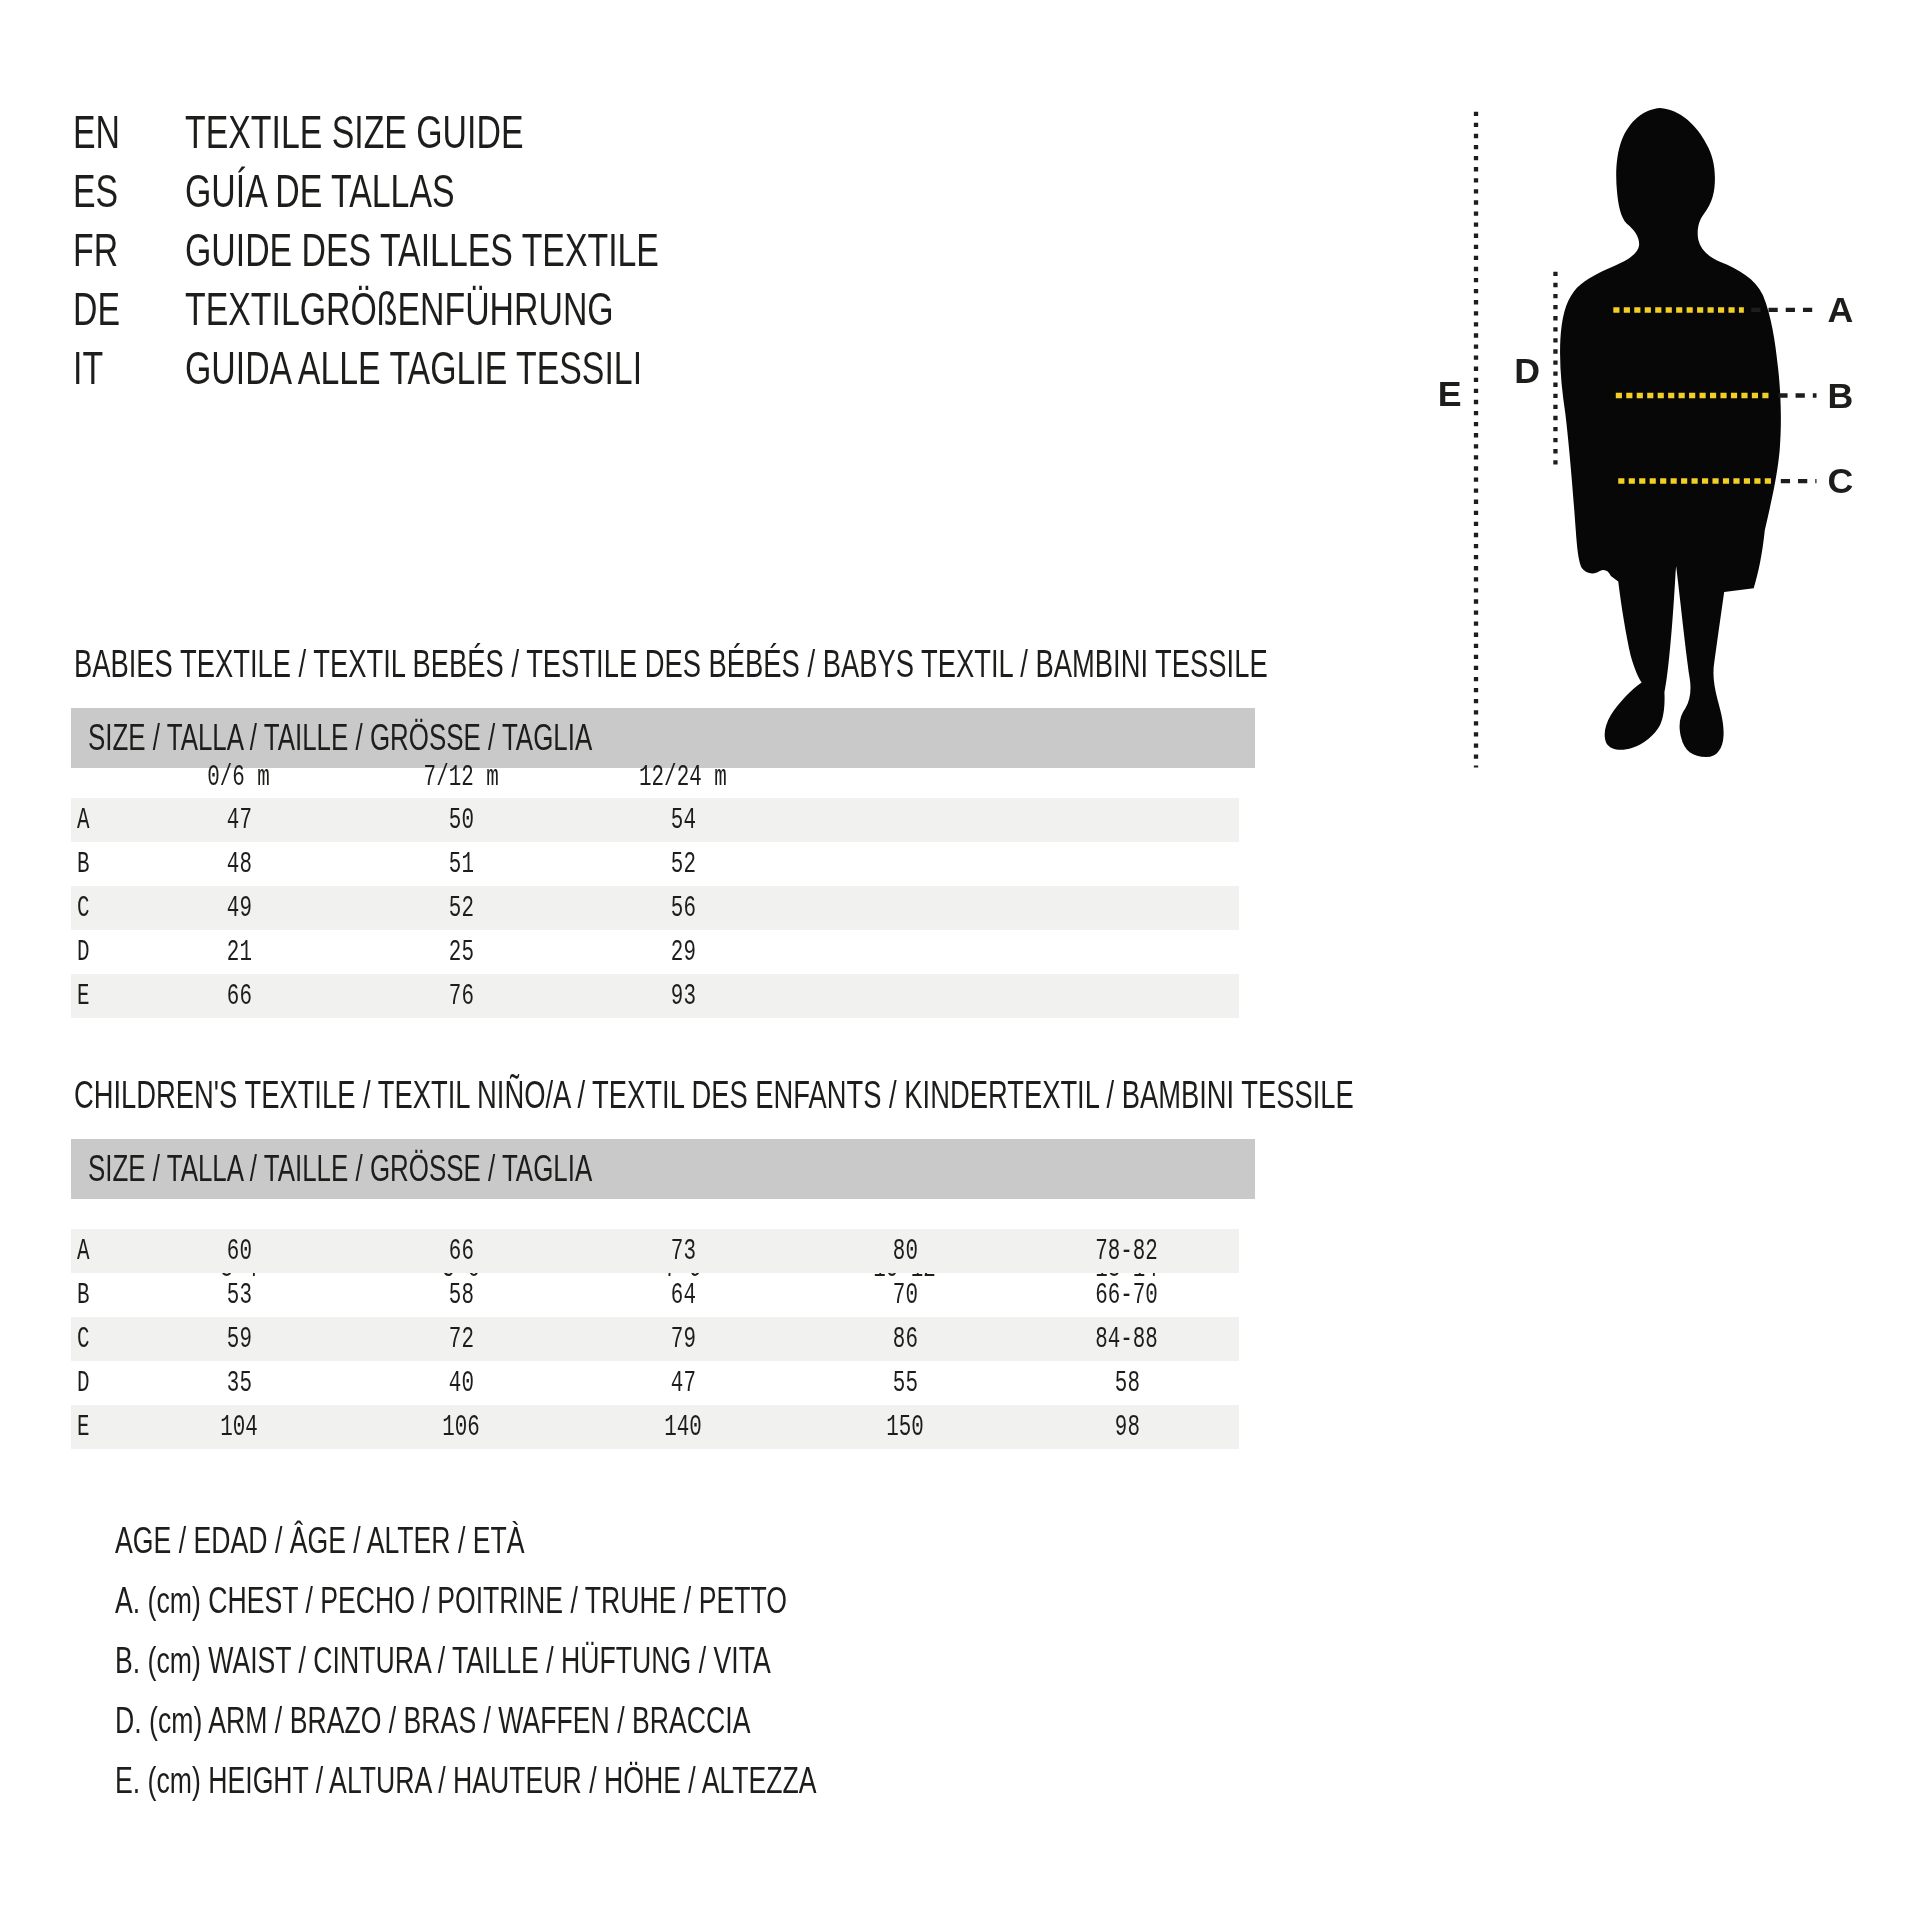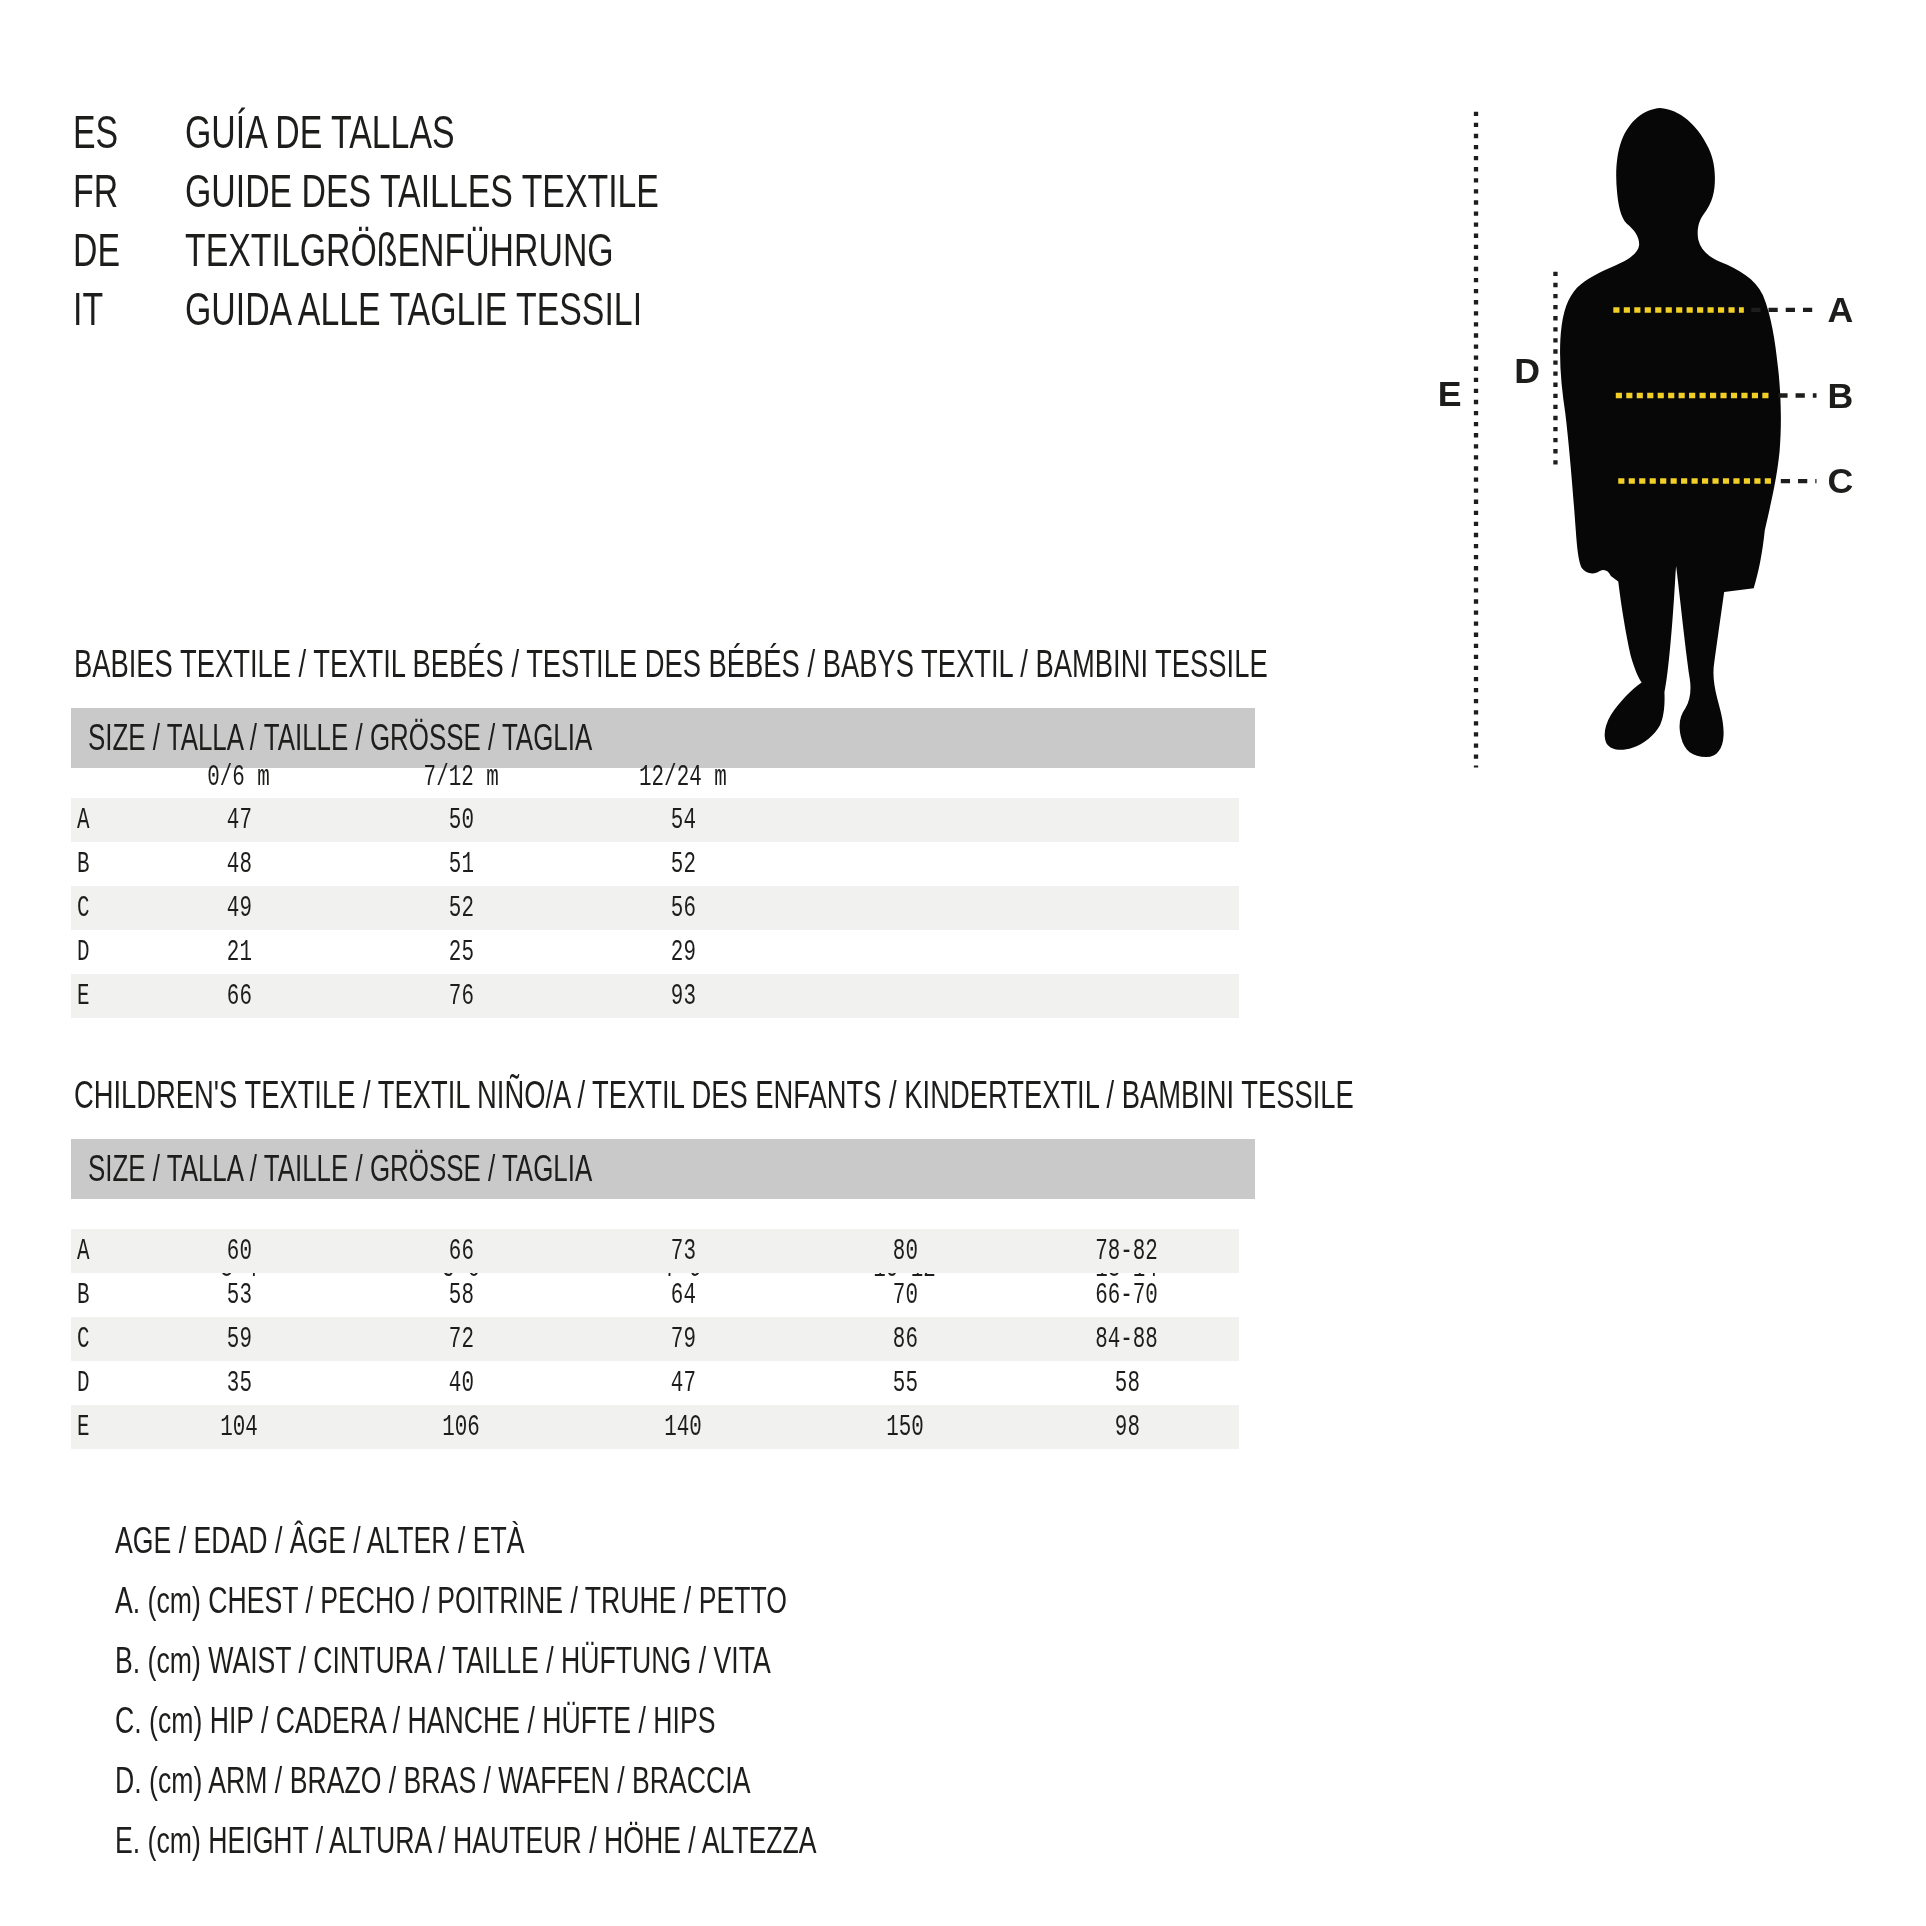--- a/index.html
+++ b/index.html
@@ -51,20 +51,24 @@
   .data-row.alt{background:var(--row-alt-bg,#f1f1ef);}
 
   
   .legend{position:absolute;left:71px;top:1511px;}
   .legend-line{height:60px;line-height:60px;font-size:37px;margin-left:44px;}
 </style>
 </head>
 <body>
 
 <div class="lang-block">
+  <div class="lang-row">
+    <span class="lang-code"><span class="cond">EN</span></span>
+    <span class="lang-title"><span class="cond">TEXTILE SIZE GUIDE</span></span>
+  </div>
   <div class="lang-row">
     <span class="lang-code"><span class="cond">ES</span></span>
     <span class="lang-title"><span class="cond">GUÍA DE TALLAS</span></span>
   </div>
   <div class="lang-row">
     <span class="lang-code"><span class="cond">FR</span></span>
     <span class="lang-title"><span class="cond">GUIDE DES TAILLES TEXTILE</span></span>
   </div>
   <div class="lang-row">
     <span class="lang-code"><span class="cond">DE</span></span>
@@ -261,17 +265,16 @@
     <span class="cell-c"><span class="cond-c">150</span></span>
     <span class="cell-c"><span class="cond-c">98</span></span>
     <span></span>
   </div>
 </div>
 
 <div class="legend">
   <div class="legend-line"><span class="cond">AGE / EDAD / ÂGE / ALTER / ETÀ</span></div>
   <div class="legend-line"><span class="cond">A. (cm) CHEST / PECHO / POITRINE / TRUHE / PETTO</span></div>
   <div class="legend-line"><span class="cond">B. (cm) WAIST / CINTURA / TAILLE / HÜFTUNG / VITA</span></div>
-  <div class="legend-line"><span class="cond">C. (cm) HIP / CADERA / HANCHE / HÜFTE / HIPS</span></div>
   <div class="legend-line"><span class="cond">D. (cm) ARM / BRAZO / BRAS / WAFFEN / BRACCIA</span></div>
   <div class="legend-line"><span class="cond">E. (cm) HEIGHT / ALTURA / HAUTEUR / HÖHE / ALTEZZA</span></div>
 </div>
 
 
 </body></html>

